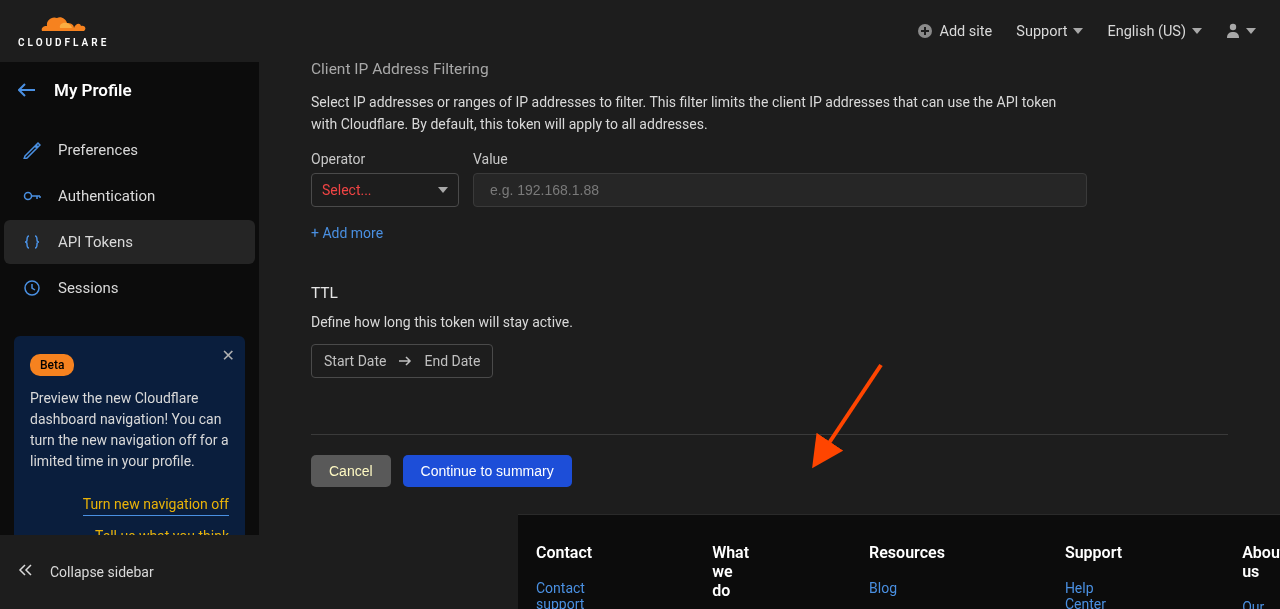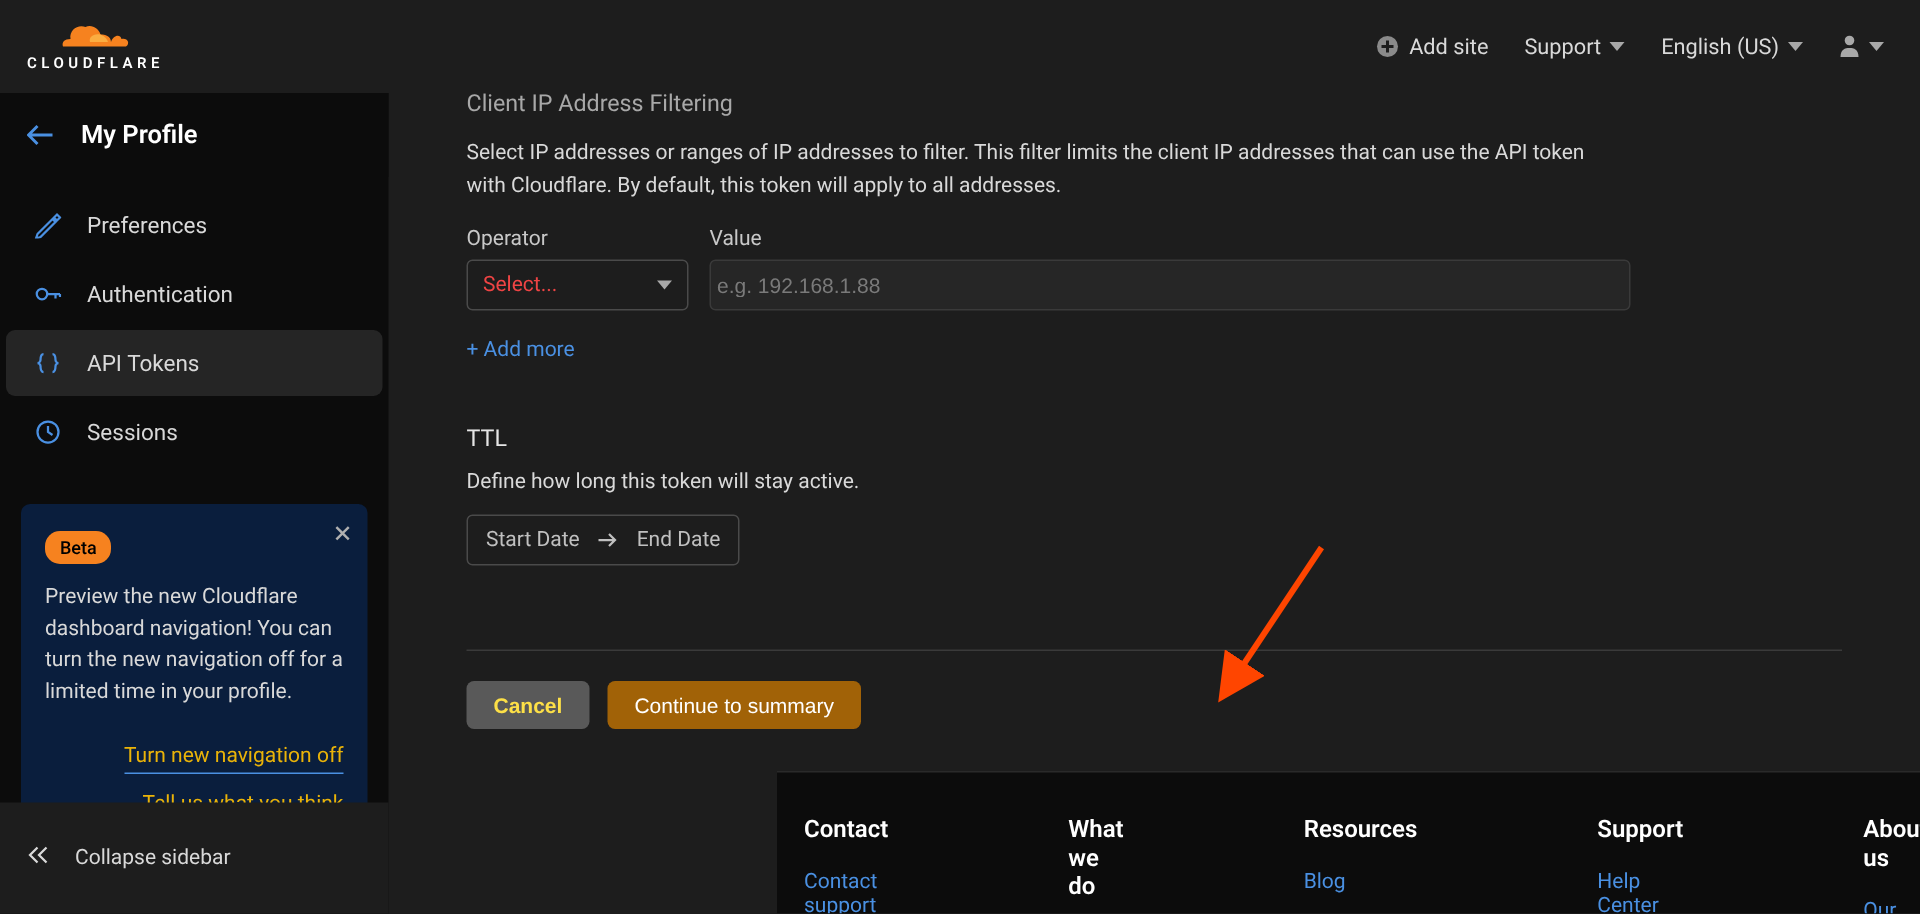--- a/index.html
+++ b/index.html
@@ -220,21 +220,21 @@
   color: #ef4444;
   font-size: 14px;
   cursor: pointer;
 }
 .text-input {
   width: 614px;
   height: 34px;
   background: #262626;
   border: 1px solid #3a3a3a;
   border-radius: 4px;
-  padding: 0 4px;
+  padding: 0 16px;
   color: #d9d9d9;
   font-size: 14px;
 }
 .text-input::placeholder { color: #7a7a7a; }
 .add-more {
   color: #4a90e2;
   font-size: 14px;
   margin-top: 18px;
   cursor: pointer;
   display: inline-block;
@@ -273,25 +273,24 @@
 }
 .btn {
   padding: 8px 18px;
   border-radius: 5px;
   font-size: 14px;
   border: none;
   cursor: pointer;
 }
 .btn-cancel {
   background: #595959;
-  color: #fde047;
-  font-weight: bold;
+  color: #fef9c3;
 }
 .btn-primary {
-  background: #a16207;
+  background: #1d4ed8;
   color: #fff;
 }
 
 
 .arrow-annotation {
   position: absolute;
   left: 547px;
   top: 298px;
   pointer-events: none;
 }

